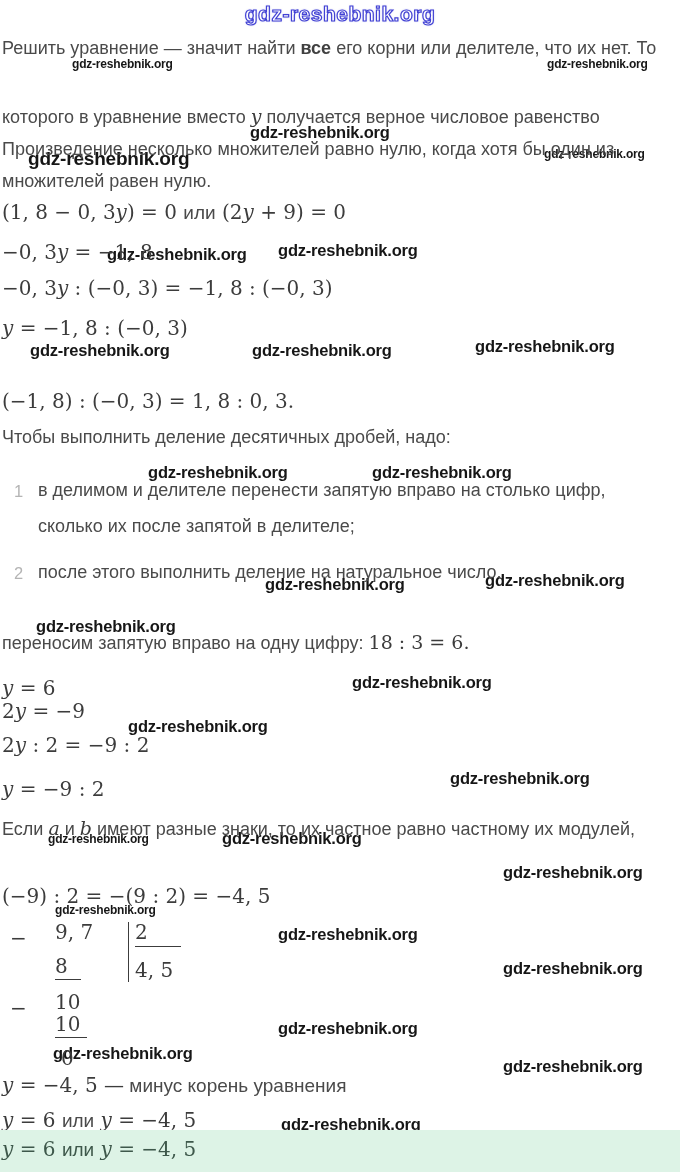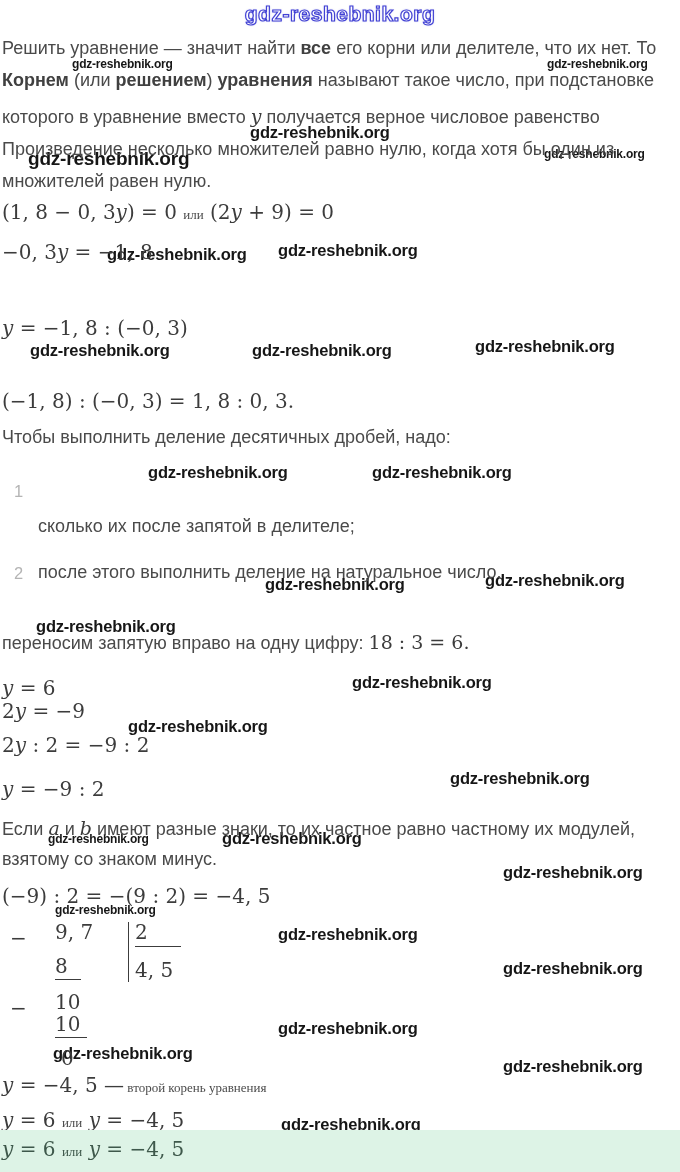--- a/index.html
+++ b/index.html
@@ -13,21 +13,21 @@
   .wm-top{font-size:21px;font-weight:800;letter-spacing:.5px;color:#ffffff;
           -webkit-text-stroke:1.2px var(--watermark_accent,#4242d4);
           text-shadow:0 0 2px rgba(66,66,212,.6);}
   
   .p{position:absolute;font-size:18px;color:#4a4a4a;white-space:nowrap;}
   .p b{font-weight:700;color:#404040;}
   
   .m{position:absolute;font-family:"DejaVu Serif",serif;font-size:20px;color:#3c3c3c;white-space:nowrap;}
   .mathword{font-family:"DejaVu Serif",serif;font-size:19px;color:#3c3c3c;}
   .m i,.mathword i{font-family:"DejaVu Serif",serif;font-style:italic;}
-  .conj{font-family:Liberation Serif, serif;font-size:13px;color:#4a4a4a;}
+  .conj{font-family:Liberation Sans, sans-serif;font-size:19px;color:#4a4a4a;}
   
   .linum{position:absolute;font-size:16.5px;color:#b4b4b4;}
   
   .dv{position:absolute;font-family:"DejaVu Serif",serif;font-size:20px;color:#3c3c3c;white-space:nowrap;}
   .uline{display:inline-block;border-bottom:1.6px solid #3c3c3c;padding-bottom:1px;}
   .dv-bar{position:absolute;border-left:1.6px solid #3c3c3c;}
   .dv-divisor{display:inline-block;border-bottom:1.6px solid #3c3c3c;width:46px;padding-bottom:2px;}
   
   .ans-band{position:absolute;left:0;top:1130px;width:680px;height:42px;
             background:var(--highlight_bg,#ddf3e6);}
@@ -64,60 +64,60 @@
   <div class="wm" style="left:503px;top:863px">gdz-reshebnik.org</div>
   <div class="wm wm-sm" style="left:55px;top:903px">gdz-reshebnik.org</div>
   <div class="wm" style="left:278px;top:925px">gdz-reshebnik.org</div>
   <div class="wm" style="left:503px;top:959px">gdz-reshebnik.org</div>
   <div class="wm" style="left:278px;top:1019px">gdz-reshebnik.org</div>
   <div class="wm" style="left:53px;top:1044px">gdz-reshebnik.org</div>
   <div class="wm" style="left:503px;top:1057px">gdz-reshebnik.org</div>
   <div class="wm" style="left:281px;top:1115px">gdz-reshebnik.org</div>
 
   <div class="p" style="left:2px;top:38px"><span>Решить уравнение — значит найти </span><b>все</b><span> его корни или делителе, что их нет. То</span></div>
-  <div class="p" style="left:2px;top:70px"><b>Корнем</b><span> (или </span><b>решением</b><span>) </span><b>уравнения</b><span> называют такое число, при подстановке</span></div>
   <div class="p" style="left:2px;top:105px"><span>которого в уравнение вместо </span><span class="mathword"><i>y</i></span><span> получается верное числовое равенство</span></div>
   <div class="p" style="left:2px;top:139px">Произведение несколько множителей равно нулю, когда хотя бы один из</div>
   <div class="p" style="left:2px;top:171px">множителей равен нулю.</div>
 
   <div class="m" style="left:2px;top:200px"><span>(1, 8 − 0, 3<i>y</i>) = 0 </span><span class="conj">или</span><span> (2<i>y</i> + 9) = 0</span></div>
   <div class="m" style="left:2px;top:240px">−0, 3<i>y</i> = −1, 8</div>
+  <div class="m" style="left:2px;top:276px">−0, 3<i>y</i> : (−0, 3) = −1, 8  : (−0, 3)</div>
   <div class="m" style="left:2px;top:316px"><i>y</i> = −1, 8  : (−0, 3)</div>
   <div class="m" style="left:2px;top:389px">(−1, 8)  :  (−0, 3) = 1, 8  :  0, 3.</div>
   <div class="p" style="left:2px;top:427px">Чтобы выполнить деление десятичных дробей, надо:</div>
 
   <div class="linum" style="left:14px;top:482px">1</div>
+  <div class="p" style="left:38px;top:480px">в делимом и делителе перенести запятую вправо на столько цифр,</div>
   <div class="p" style="left:38px;top:516px">сколько их после запятой в делителе;</div>
   <div class="linum" style="left:14px;top:564px">2</div>
   <div class="p" style="left:38px;top:562px">после этого выполнить деление на натуральное число.</div>
 
   <div class="p" style="left:2px;top:631px"><span>переносим запятую вправо на одну цифру: </span><span class="mathword">18 : 3 = 6.</span></div>
 
   <div class="m" style="left:2px;top:676px"><i>y</i> = 6</div>
   <div class="m" style="left:2px;top:699px">2<i>y</i> = −9</div>
   <div class="m" style="left:2px;top:733px">2<i>y</i> : 2 = −9  : 2</div>
   <div class="m" style="left:2px;top:777px"><i>y</i> = −9  : 2</div>
 
   <div class="p" style="left:2px;top:817px"><span>Если </span><span class="mathword"><i>a</i></span><span> и </span><span class="mathword"><i>b</i></span><span> имеют разные знаки, то их частное равно частному их модулей,</span></div>
-  <div class="p" style="left:2px;top:849px">взятому со знаком минус.</div>
   <div class="m" style="left:2px;top:884px">(−9)  :  2 = −(9  :  2) = −4, 5</div>
 
   <div style="position:absolute;left:10px;top:916px;width:210px;height:150px">
     <div class="dv" style="left:0;top:10px">−</div>
     <div class="dv" style="left:45px;top:4px">9, 7</div>
     <div class="dv" style="left:45px;top:38px"><span class="uline" style="min-width:26px">8</span></div>
     <div class="dv" style="left:45px;top:74px">10</div>
     <div class="dv" style="left:0;top:80px">−</div>
     <div class="dv" style="left:45px;top:96px"><span class="uline" style="min-width:32px">10</span></div>
     <div class="dv" style="left:51px;top:130px">0</div>
     <div class="dv-bar" style="left:118px;top:6px;height:60px"></div>
     <div class="dv" style="left:125px;top:4px"><span class="dv-divisor">2</span></div>
     <div class="dv" style="left:125px;top:42px">4, 5</div>
   </div>
 
-  <div class="m" style="left:2px;top:1073px"><span><i>y</i> = −4, 5 —</span><span class="conj"> второй корень уравнения</span></div>
+  <div class="m" style="left:2px;top:1073px"><span><i>y</i> = −4, 5 —</span><span class="conj"> минус корень уравнения</span></div>
   <div class="m" style="left:2px;top:1108px"><span><i>y</i> = 6 </span><span class="conj">или</span><span> <i>y</i> = −4, 5</span></div>
 
   <div class="ans-band">
     <div class="ans-line"><span><i>y</i> = 6 </span><span class="conj">или</span><span> <i>y</i> = −4, 5</span></div>
   </div>
 
 </div>
 
 </body></html>

